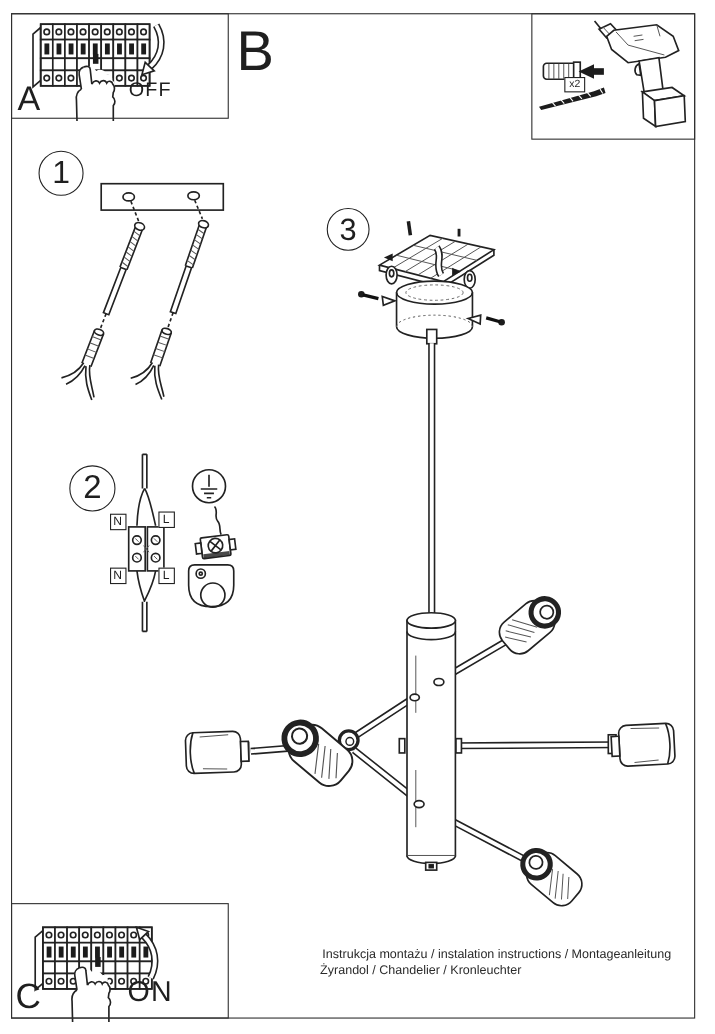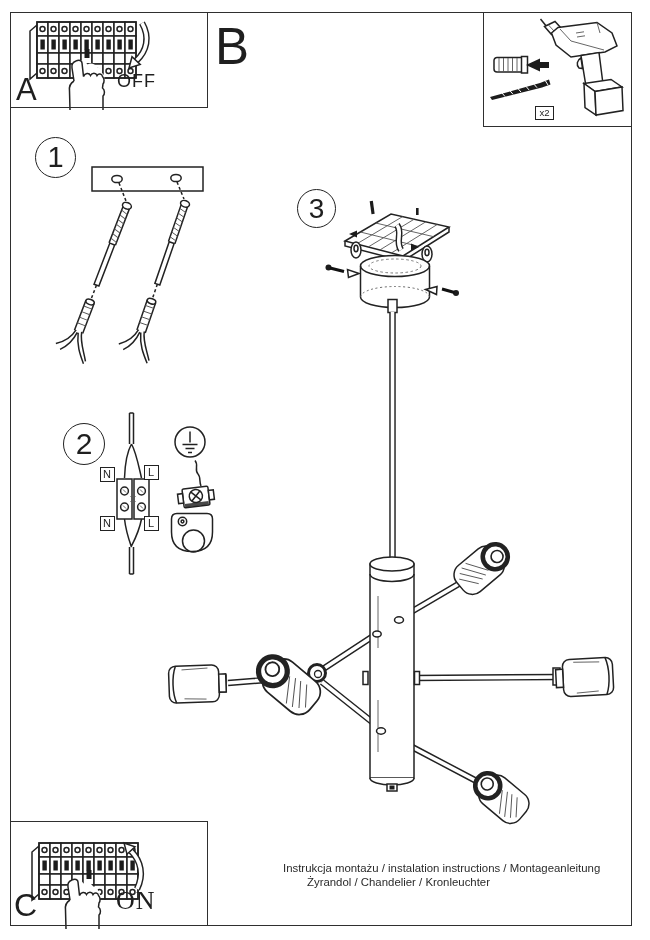--- a/index.html
+++ b/index.html
@@ -267,29 +267,29 @@
 
   <div class="frame" style="left:10px;top:12px;width:622px;height:914px;"></div>
   <div class="frame" style="left:10px;top:12px;width:198px;height:96px;border-width:1.4px;"></div>
   <div class="frame" style="left:483px;top:12px;width:149px;height:115px;border-width:1.4px;"></div>
   <div class="frame" style="left:10px;top:821px;width:198px;height:105px;border-width:1.4px;"></div>
 
   <div class="lbl lbl-big" style="left:16px;top:74px;">A</div>
   <div class="lbl lbl-action" style="left:117px;top:72px;">OFF</div>
   <div class="lbl" style="left:215px;top:21px;font-size:51px;">B</div>
   <div class="lbl lbl-big" style="left:14px;top:889px;font-size:32px;">C</div>
-  <div class="lbl lbl-action" style="left:116px;top:888px;font-size:26px;font-family:Liberation Serif, serif;">ON</div>
-
-  <div class="x2-box" style="left:535px;top:70px;margin-top:36px;">x2</div>
+  <div class="lbl lbl-action" style="left:116px;top:888px;font-size:26px;">ON</div>
+
+  <div class="x2-box" style="left:513px;top:70px;">x2</div>
 
   <div class="step-circle" style="left:35px;top:137px;width:41px;height:41px;font-size:29px;">1</div>
   <div class="step-circle" style="left:63px;top:423px;width:42px;height:42px;font-size:30px;">2</div>
   <div class="step-circle" style="left:297px;top:189px;width:39px;height:39px;font-size:28px;">3</div>
 
   <div class="nl-box" style="left:99.5px;top:466.5px;">N</div>
   <div class="nl-box" style="left:143.5px;top:464.5px;">L</div>
   <div class="nl-box" style="left:99.5px;top:515.5px;">N</div>
   <div class="nl-box" style="left:143.5px;top:515.5px;">L</div>
 
-  <div class="caption" style="left:283px;top:862px;">Instrukcja montażu / instalation instructions / Montageanleitung</div>
-  <div class="caption" style="left:307px;top:876px;text-align:right;">Żyrandol / Chandelier / Kronleuchter</div>
+  <div class="caption" style="left:293px;top:862px;">Instrukcja montażu / instalation instructions / Montageanleitung</div>
+  <div class="caption" style="left:291px;top:876px;text-align:right;">Żyrandol / Chandelier / Kronleuchter</div>
 
 </div>
 
 </body></html>

